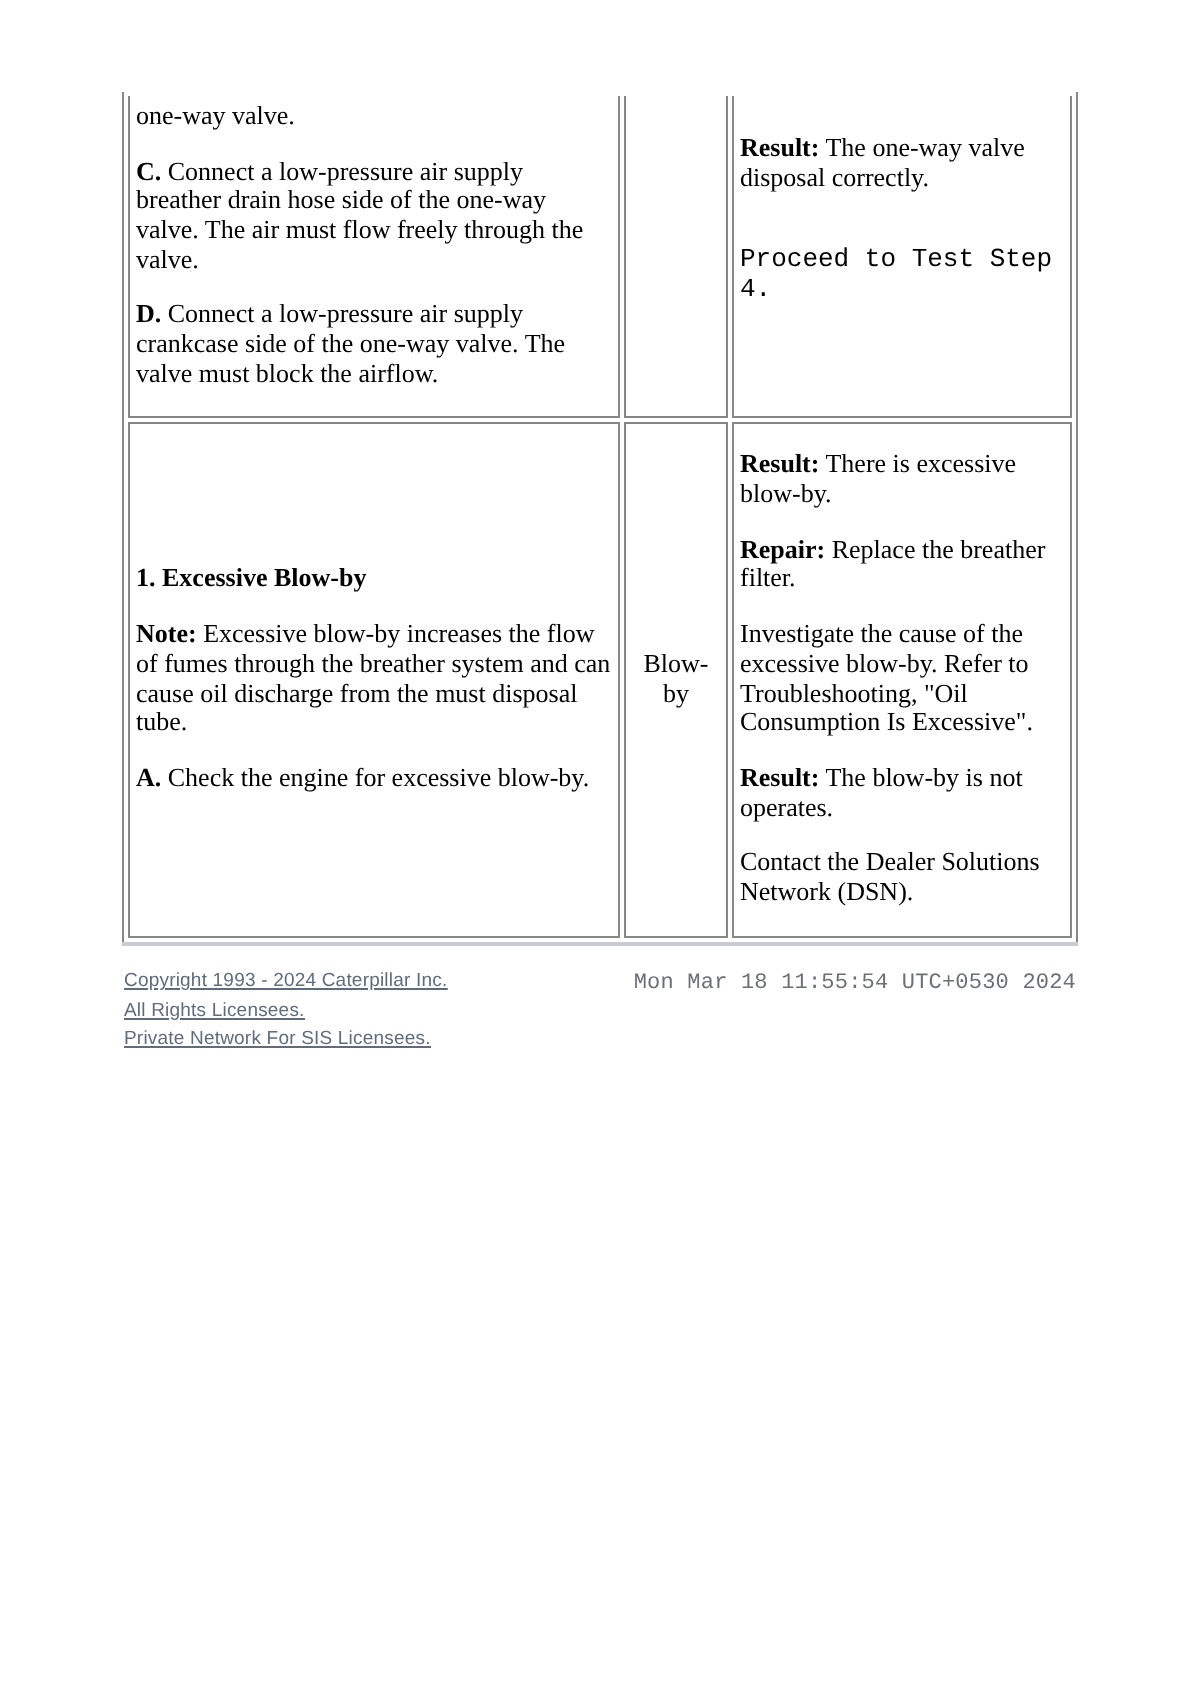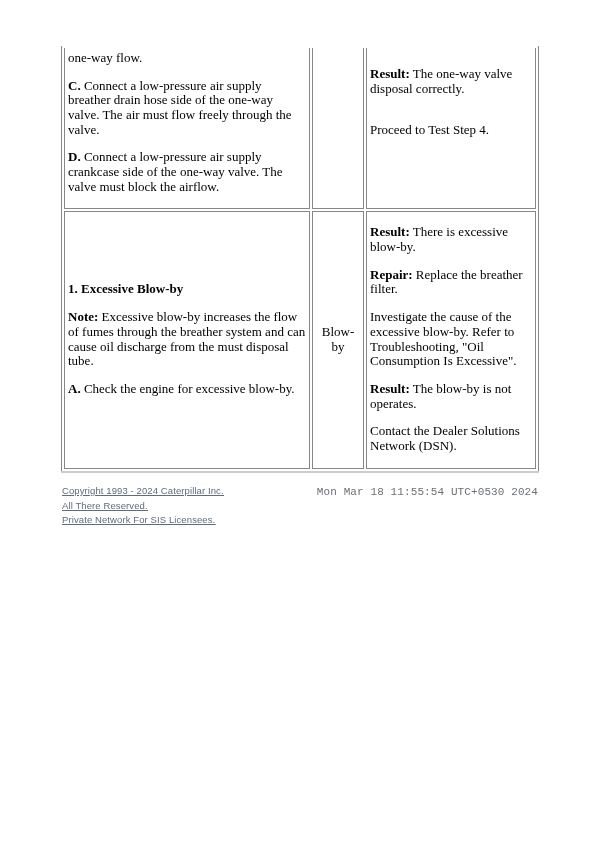--- a/index.html
+++ b/index.html
@@ -46,21 +46,21 @@
   }
   table.ts tr.row-1 td {
     height: 258px;
     margin-left: 36px;
   }
   table.ts td p {
     margin: 13px 0;
   }
   table.ts tr.row-0 td.cell-step p:first-child   { margin-top: 3px; }
   table.ts tr.row-0 td.cell-result p:first-child { margin-top: 19px; }
-  table.ts td p.p-gap { margin-top: 27px; }
+  table.ts td p.p-gap { margin-top: 27px; font-family: Liberation Mono, monospace; }
   td.cell-condition { text-align: center; font-family: Liberation Serif, serif; }
 
   
   .divider {
     position: absolute;
     left: 61px;
     top: 471px;
     width: 478px;
     height: 2px;
     background: #c9cdd1;
@@ -98,21 +98,21 @@
 
   <table class="ts">
     <colgroup>
       <col style="width:246px">
       <col style="width:52px">
       <col style="width:170px">
     </colgroup>
     <tbody id="table-body">
         <tr class="row-0">
           <td class="cell-step">
-            <p><span>one-way flow.</span></p>
+            <p><span>one-way valve.</span></p>
             <p><b>C.</b><span> Connect a low-pressure air supply breather drain hose side of the one-way valve. The air must flow freely through the valve.</span></p>
             <p><b>D.</b><span> Connect a low-pressure air supply crankcase side of the one-way valve. The valve must block the airflow.</span></p>
           </td>
           <td class="cell-condition"></td>
           <td class="cell-result">
             <p><b>Result:</b><span> The one-way valve disposal correctly.</span></p>
             <p class="p-gap"><span>Proceed to Test Step 4.</span></p>
           </td>
         </tr>
         <tr class="row-1">
@@ -130,19 +130,19 @@
             <p><span>Contact the Dealer Solutions Network (DSN).</span></p>
           </td>
         </tr>
       </tbody>
   </table>
 
   <div class="divider"></div>
 
   <div class="footer-links" id="footer-links">
       <a href="#">Copyright 1993 - 2024 Caterpillar Inc.</a>
-      <a href="#">All There Reserved.</a>
+      <a href="#">All Rights Licensees.</a>
       <a href="#">Private Network For SIS Licensees.</a>
     </div>
 
   <div class="timestamp">Mon Mar 18 11:55:54 UTC+0530 2024</div>
 
 </div>
 
 </body></html>

